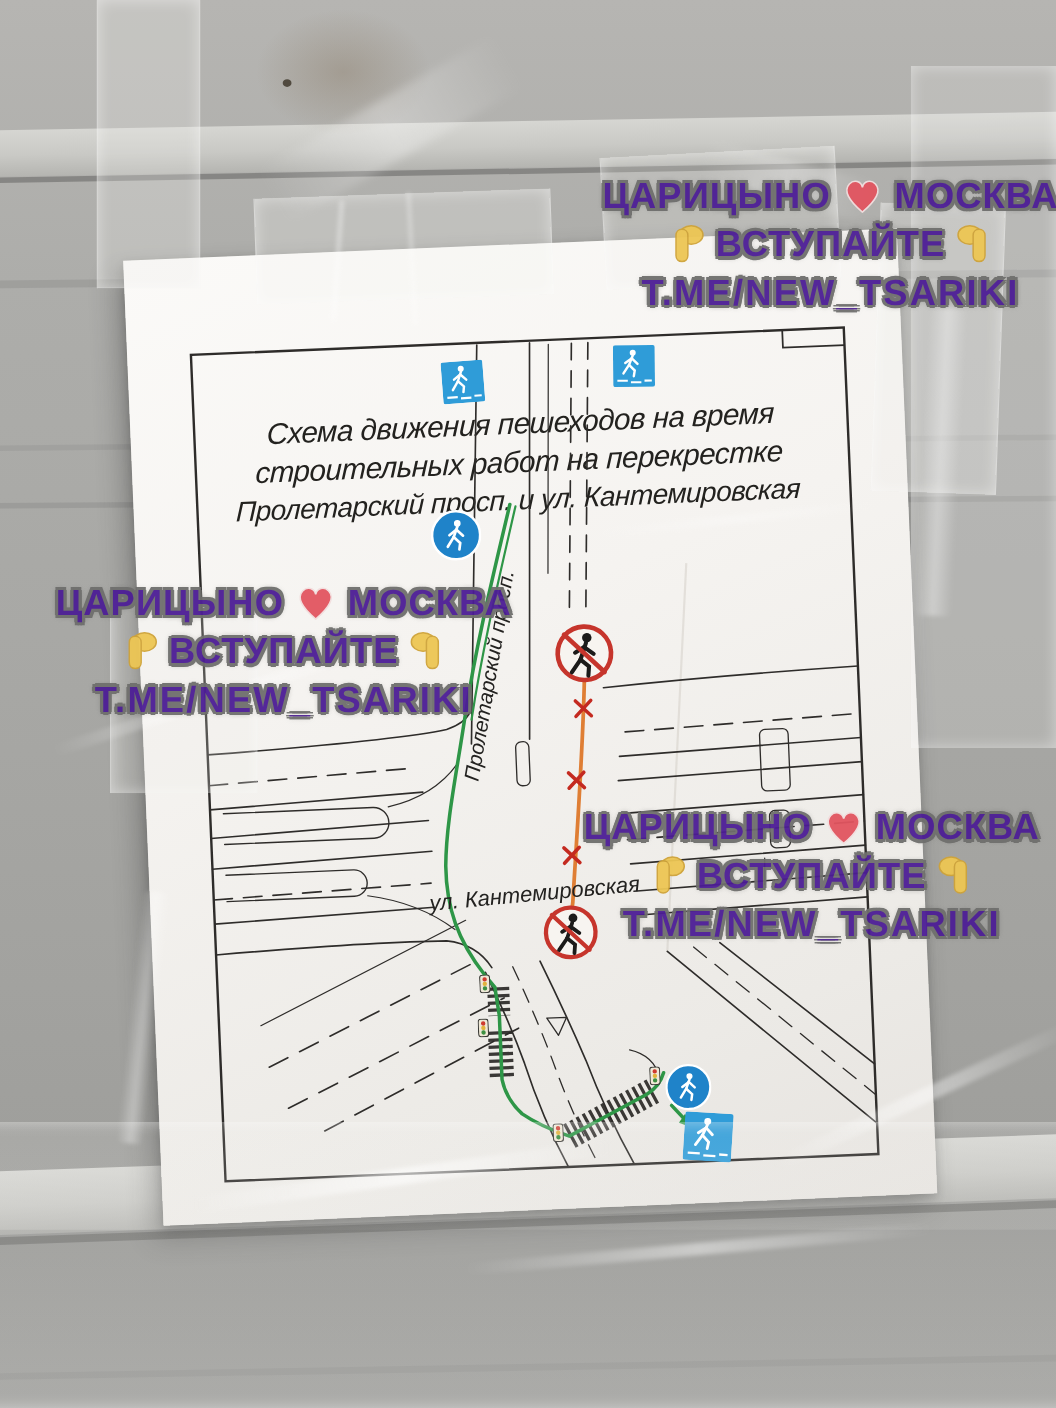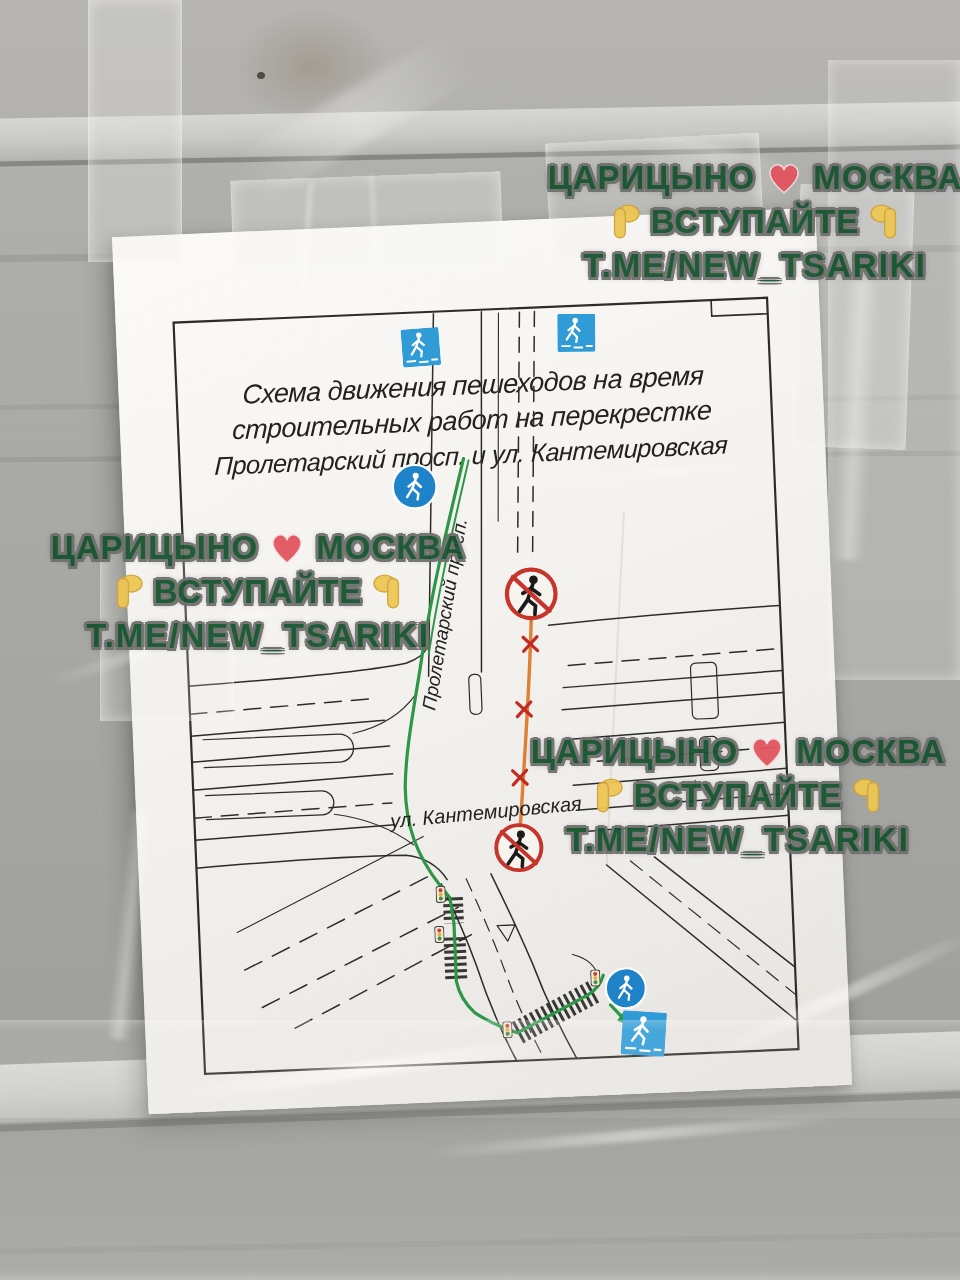--- a/index.html
+++ b/index.html
@@ -30,21 +30,21 @@
     z-index:2;}
   .title{position:absolute;left:42px;top:146px;width:620px;text-align:center;z-index:1;
     font-style:italic;color:#23221f;transform:skewX(-4deg);}
   .title .tl{font-size:27px;line-height:35px;letter-spacing:-.5px;white-space:nowrap;}
   .title .t3{font-size:25.5px;}
   .map-svg{position:absolute;inset:0;z-index:2;}
   
   .wm{position:absolute;z-index:5;text-align:center;opacity:.95;}
   .wm-row{display:flex;align-items:center;justify-content:center;gap:10px;height:44px;}
   .wm-t{
-    color:#14532d;font-weight:bold;font-size:33px;letter-spacing:1px;white-space:nowrap;
+    color:#4c1d95;font-weight:bold;font-size:33px;letter-spacing:1px;white-space:nowrap;
     text-shadow:-3px 0 0 #6f6f6d,3px 0 0 #6f6f6d,0 -3px 0 #6f6f6d,0 3px 0 #6f6f6d,
       -2.5px -2.5px 0 #6f6f6d,2.5px -2.5px 0 #6f6f6d,-2.5px 2.5px 0 #6f6f6d,2.5px 2.5px 0 #6f6f6d,
       0 0 7px rgba(88,88,86,.75);}
   .wm-ch{letter-spacing:2px;}
   .wm-ico{flex:0 0 auto;}
 </style>
 </head>
 <body>
 
 <div class="wall"></div>

